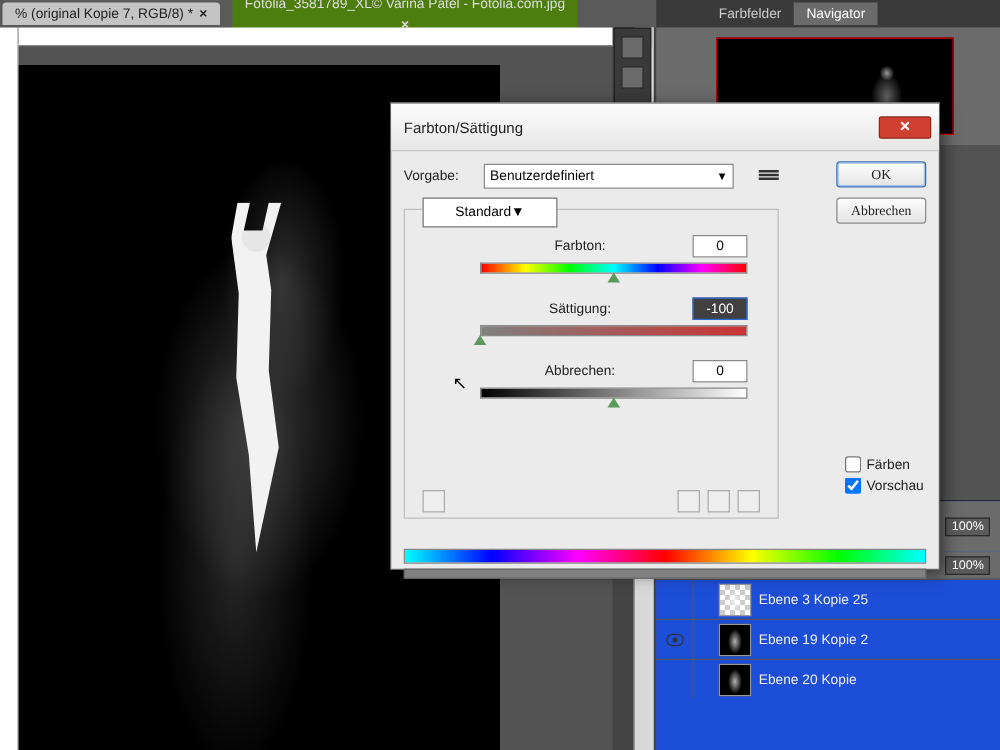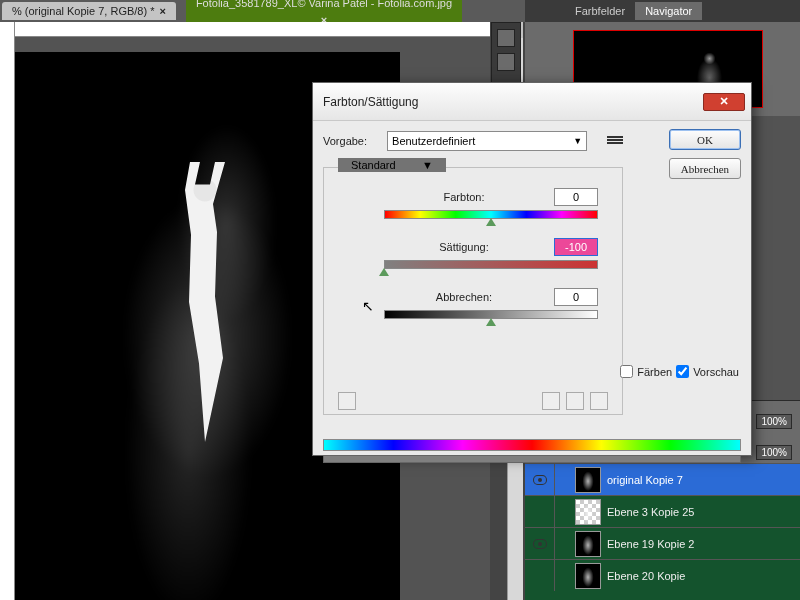--- a/index.html
+++ b/index.html
@@ -37,21 +37,21 @@
   .right-panels { position: absolute; top: 0; right: 0; width: 275px; bottom: 0; background: #535353; }
   .panel-tabs { height: 22px; background: #3a3a3a; display: flex; align-items: center; color: #ccc; padding-left: 40px; }
   .ptab { padding: 3px 10px; }
   .ptab.active { background: #6b6b6b; color: #fff; }
   .navigator { background: #6b6b6b; padding: 8px; }
   .nav-thumb { width: 190px; height: 78px; background: #000; border: 1px solid #d00; margin-left: 40px; position: relative; }
   .nav-thumb .mini { position:absolute; left:60%; top:15%; width:45px; height:55px;
      background: radial-gradient(circle 10px at 50% 30%, rgba(255,255,255,.6), transparent 60%),
                  radial-gradient(ellipse 18px 28px at 50% 65%, rgba(255,255,255,.4), transparent 70%); }
 
-  .layers-panel { position: absolute; bottom: 0; left: 0; right: 0; height: 200px; background: #14532d; border-top: 1px solid #2a2a2a; }
+  .layers-panel { position: absolute; bottom: 0; left: 0; right: 0; height: 200px; background: #1d4ed8; border-top: 1px solid #2a2a2a; }
   .layer-tools { height: 40px; background: #6b6b6b; display:flex; align-items:center; justify-content:flex-end; padding-right:8px; gap:6px; }
   .pct-box { background:#5a5a5a; color:#fff; padding:1px 4px; border:1px solid #2a2a2a; font-size:10px; }
   .layer-row { height: 32px; display: flex; align-items: center; border-top: 1px solid #555; }
   .layer-row.selected { background: #2b6bd6; color: #fff; }
   .layer-eye { width: 30px; height: 100%; display:flex; align-items:center; justify-content:center; border-right:1px solid #555; }
   .eye-icon { width:14px; height:10px; border:1px solid #333; border-radius: 60% 60% 60% 60% / 90% 90% 90% 90%; position:relative; }
   .eye-icon::after { content:""; position:absolute; left:4px; top:2px; width:4px; height:4px; background:#333; border-radius:50%; }
   .layer-thumb { width:26px; height:26px; margin: 0 6px; background:#000; border:1px solid #999; position:relative; overflow:hidden; }
   .layer-thumb .t { position:absolute; inset:0; background: radial-gradient(ellipse 8px 14px at 50% 55%, rgba(255,255,255,.7), transparent 70%); }
   .layer-thumb.checker { background: repeating-conic-gradient(#ccc 0 25%, #fff 0 50%) 0 0/8px 8px; }
@@ -76,39 +76,39 @@
   .menu-icon { width:16px; height:12px; display:inline-block; }
   .menu-icon span { display:block; height:2px; background:#333; margin:1px 0; }
 
   .dlg-buttons { position:absolute; top: 8px; right: 10px; display:flex; flex-direction:column; gap:8px; }
   .btn { width:72px; height:21px; border:1px solid #8a8a8a; background:linear-gradient(#fdfdfd,#e4e4e4);
     border-radius:3px; display:flex; align-items:center; justify-content:center; color:#222;font-family:Liberation Serif, serif; }
   .btn.primary { border-color:#3b6fb5; box-shadow: 0 0 0 1px #9dc1f0 inset; }
 
   .group { position:absolute; top:46px; left:10px; width:300px; height:248px;
     border:1px solid #bfbfbf; padding-top:6px; }
-  .group .edit-dd { position:absolute; top:-10px; left:14px; width:108px; height:14px; background:#fff;
-    border:7px solid #737373; display:flex; align-items:center; justify-content:space-between; padding:0 6px; }
+  .group .edit-dd { position:absolute; top:-10px; left:14px; width:108px; height:24px; background:#fff;
+    border:1px solid #737373; display:flex; align-items:center; justify-content:center; padding:0 6px; }
   .param { display:flex; align-items:center; gap:10px; margin: 14px 24px 0 60px; }
   .param label { flex:1; text-align:center; color:#222; }
   .param input { width:44px; height:18px; border:1px solid #8a8a8a; text-align:center; font-size:11px; }
-  .param input.sel { background:#ec4899; color:#fff; border-color:#2b6bd6;text-align:center; }
+  .param input.sel { background:#404040; color:#fff; border-color:#2b6bd6;text-align:center; }
 
   .slider { position:relative; margin:4px 24px 0 60px; height:14px; }
   .track { height:9px; border:1px solid #888; }
   .track.hue { background: linear-gradient(90deg,#f00,#ff0,#0f0,#0ff,#00f,#f0f,#f00); }
   .track.sat { background: linear-gradient(90deg,#808080,#c33); }
   .track.light { background: linear-gradient(90deg,#000,#fff); }
   .thumb { position:absolute; top:8px; width:0; height:0; border-left:5px solid transparent; border-right:5px solid transparent; border-bottom:8px solid #5c9a5c; }
 
   .tool-row { position:absolute; left:14px; bottom:4px; display:flex; align-items:center; gap:6px; width: calc(100% - 28px); }
   .tool-row .spacer { flex:1; }
   .eyed { width:18px; height:18px; border:1px solid #aaa; background:#eee; }
 
-  .checks { position:absolute; top:244px; right:12px; display:flex; flex-direction:row; gap:4px; }
+  .checks { position:absolute; top:244px; right:12px; display:flex; flex-direction:column; gap:4px; }
   .chk { display:flex; align-items:center; gap:4px; color:#222; }
   .chk input { width:13px; height:13px; }
 
   .spectrum { position:absolute; left:10px; right:10px; bottom:16px; height:12px; border:1px solid #888;
     background: linear-gradient(90deg,#0ff,#00f,#f0f,#f00,#ff0,#0f0,#0ff); }
   .graybar { position:absolute; left:10px; right:10px; bottom:4px; height:8px; background:#808080; border:1px solid #666; }
 
   .cursor { position:absolute; top:298px; left:362px; font-size:14px; color:#000; pointer-events:none; }
 
   .vr-scroll { position:absolute; top:22px; right:277px; width:16px; bottom:0; background:#d8d8d8; border-left:1px solid #999; }
@@ -162,30 +162,20 @@
   </div>
 
   <div class="layers-panel">
     <div class="layer-tools">
       <span class="pct-box">100%</span>
     </div>
     <div class="layer-tools" style="height:22px">
       <span class="pct-box">100%</span>
     </div>
 
-    <div class="layer-row selected">
-      <div class="layer-eye">
-          <span class="eye-icon"></span>
-        </div>
-      <div class="chain"></div>
-      <div class="layer-thumb">
-          <div class="t"></div>
-        </div>
-      <span class="layer-name">original Kopie 7</span>
-    </div>
     <div class="layer-row">
       <div class="layer-eye"></div>
       <div class="chain"></div>
       <div class="layer-thumb checker">
           <div class="t"></div>
         </div>
       <span class="layer-name">Ebene 3 Kopie 25</span>
     </div>
     <div class="layer-row">
       <div class="layer-eye">

